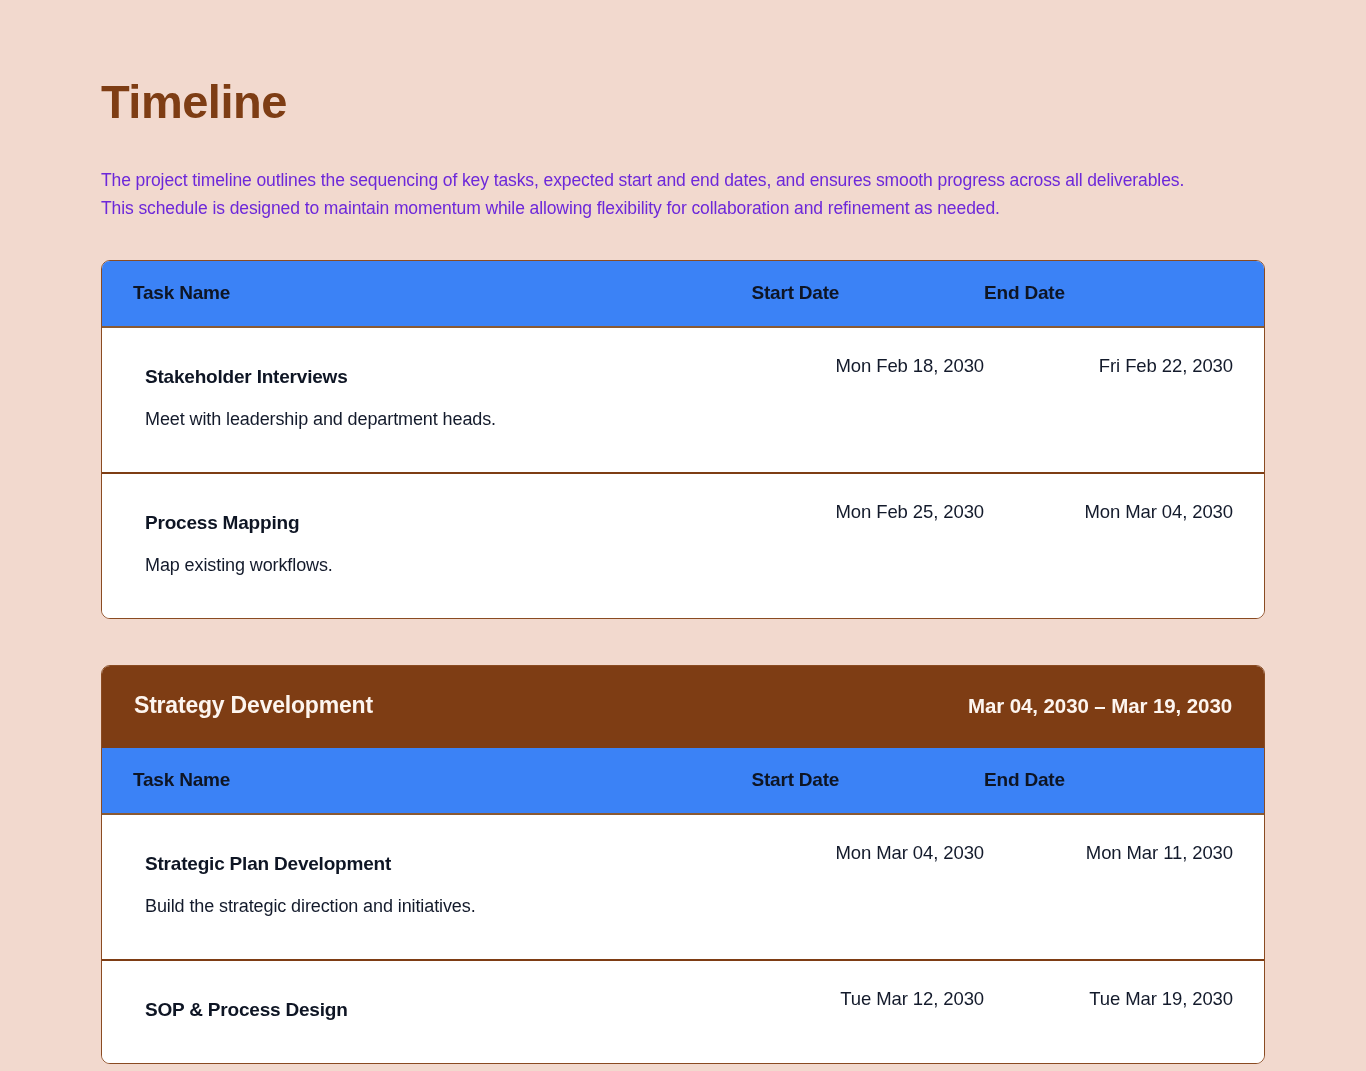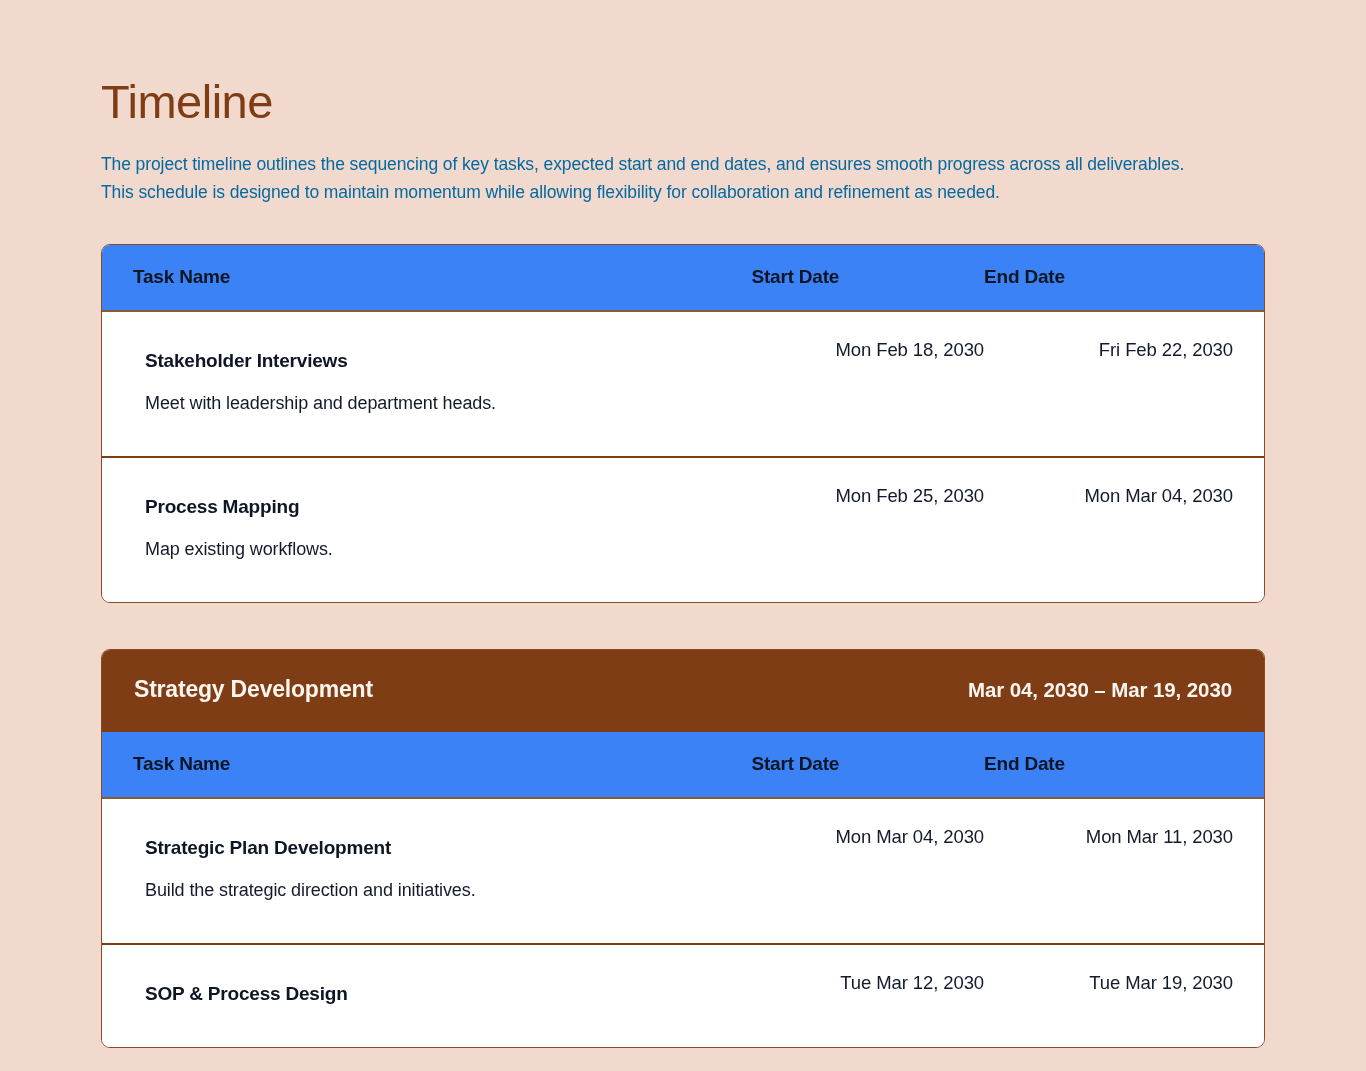--- a/index.html
+++ b/index.html
@@ -5,27 +5,27 @@
   * { margin:0; padding:0; box-sizing:border-box; }
   html, body {
     width:1366px; height:1071px;
     background:#f2d9ce;
     font-family:"Liberation Sans", sans-serif;
     overflow:hidden;
   }
   .page { position:relative; width:1366px; height:1071px; padding:0 101px; }
 
   .page-title {
-    font-size:47px; font-weight:normal; color:#7e3d14;
+    font-size:47px; font-weight:bold; color:#7e3d14;
     letter-spacing:-0.5px; line-height:1.1;
     padding-top:76px;
   }
   .intro {
-    margin-top:22px;
-    font-size:17.5px; line-height:28px; color:#0369a1;
+    margin-top:38px;
+    font-size:17.5px; line-height:28px; color:#6d28d9;
     max-width:1105px; letter-spacing:-0.1px;
   }
 
   .card {
     margin-top:38px;
     border-radius:9px;
     overflow:hidden;
     background:#ffffff;
     border:1px solid #8a4b22;
   }

